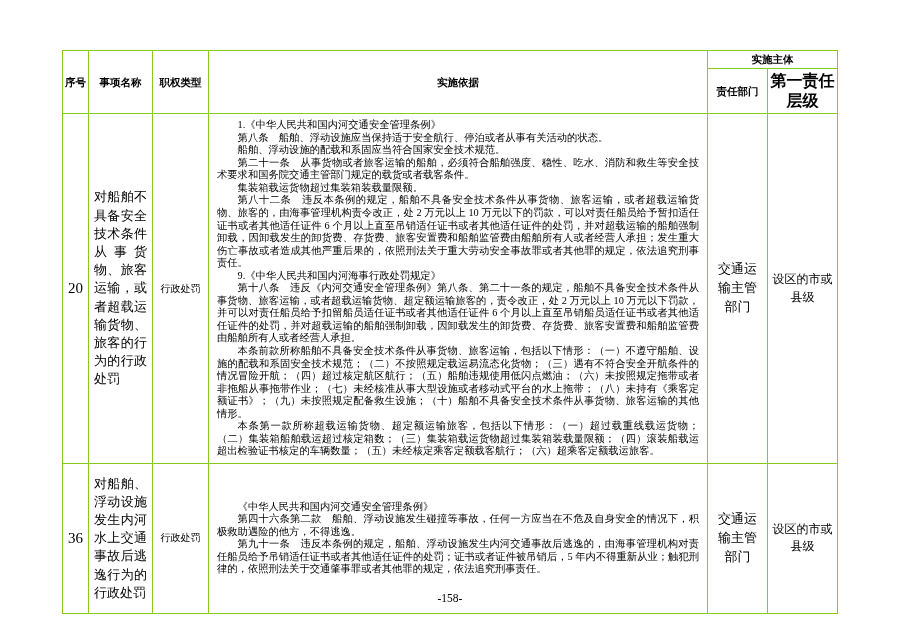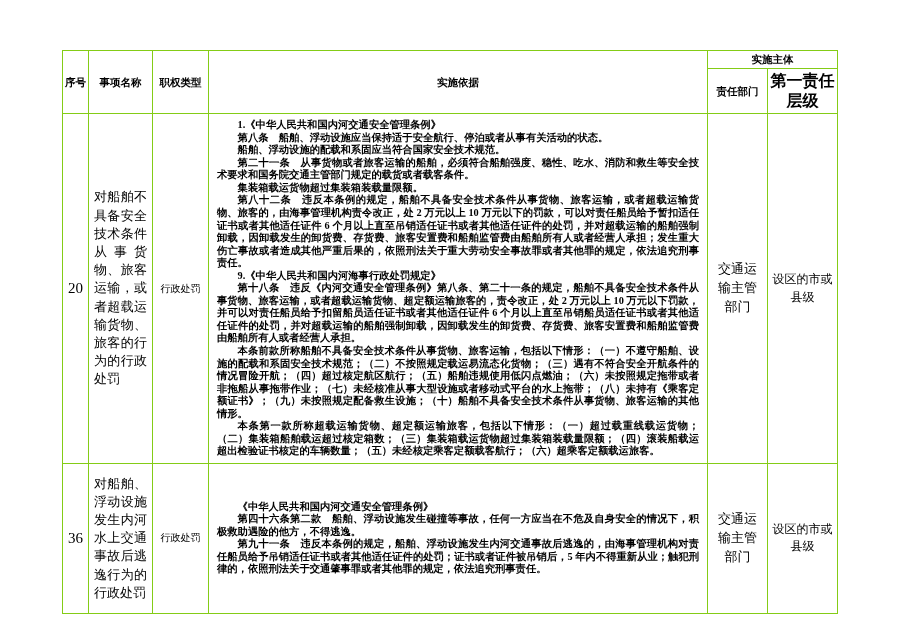--- a/index.html
+++ b/index.html
@@ -53,21 +53,20 @@
     text-align: justify;
     padding: 4px 5px;
   }
   td.c-type {
     text-align: center;
     font-size: 10px;
   }
   td.c-basis {
     padding: 5px 8px;
     vertical-align: middle;
-    font-weight: bold;
   }
   td.c-basis p.basis-p {
     margin: 0;
     font-size: 10.3px;
     line-height: 1.22;
     text-indent: 2em;
     text-align: justify;
   }
   td.c-dept {
     text-align: center;
@@ -160,14 +159,15 @@
             <p class="basis-p">第四十六条第二款　船舶、浮动设施发生碰撞等事故，任何一方应当在不危及自身安全的情况下，积极救助遇险的他方，不得逃逸。</p>
 
             <p class="basis-p">第九十一条　违反本条例的规定，船舶、浮动设施发生内河交通事故后逃逸的，由海事管理机构对责任船员给予吊销适任证书或者其他适任证件的处罚；证书或者证件被吊销后，5 年内不得重新从业；触犯刑律的，依照刑法关于交通肇事罪或者其他罪的规定，依法追究刑事责任。</p>
           </td>
         <td class="c-dept">交通运输主管部门</td>
         <td class="c-level">设区的市或县级</td>
       </tr>
     </tbody>
   </table>
 
+  <div class="footer">-158-</div>
 
 </div>
 
 </body></html>

